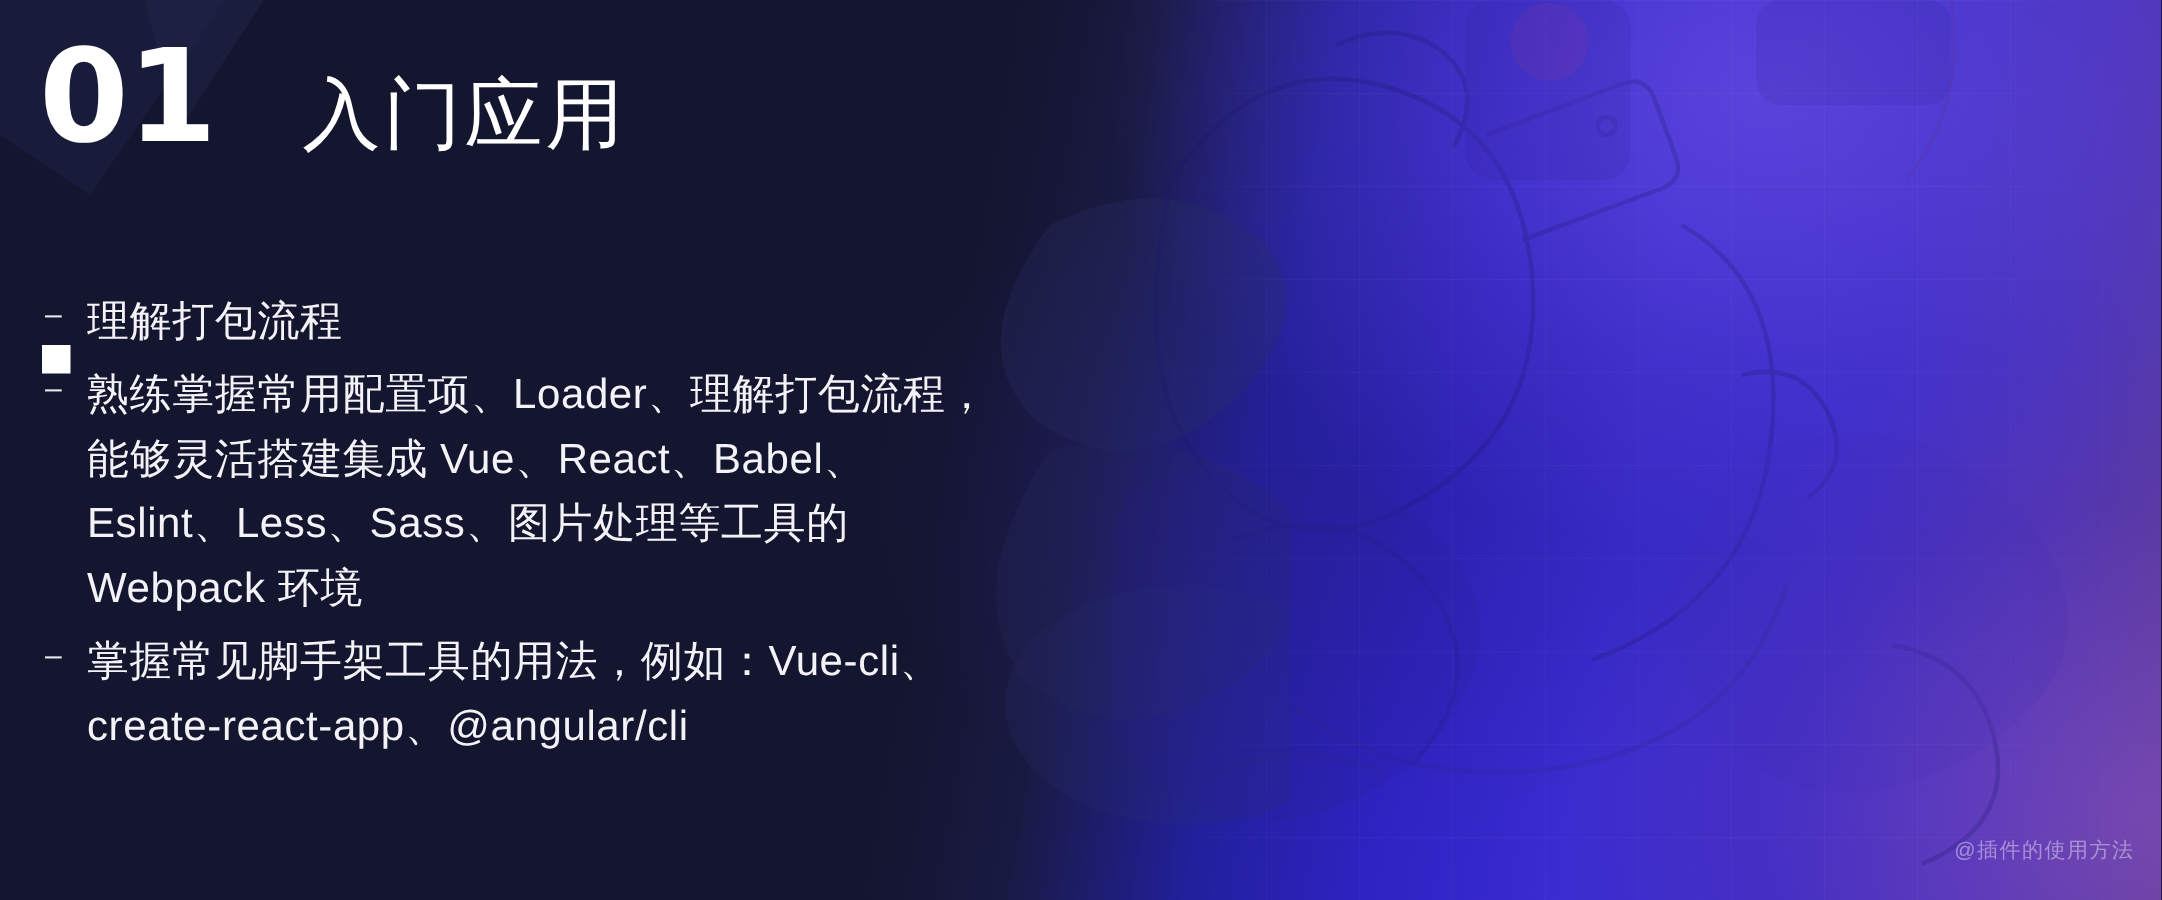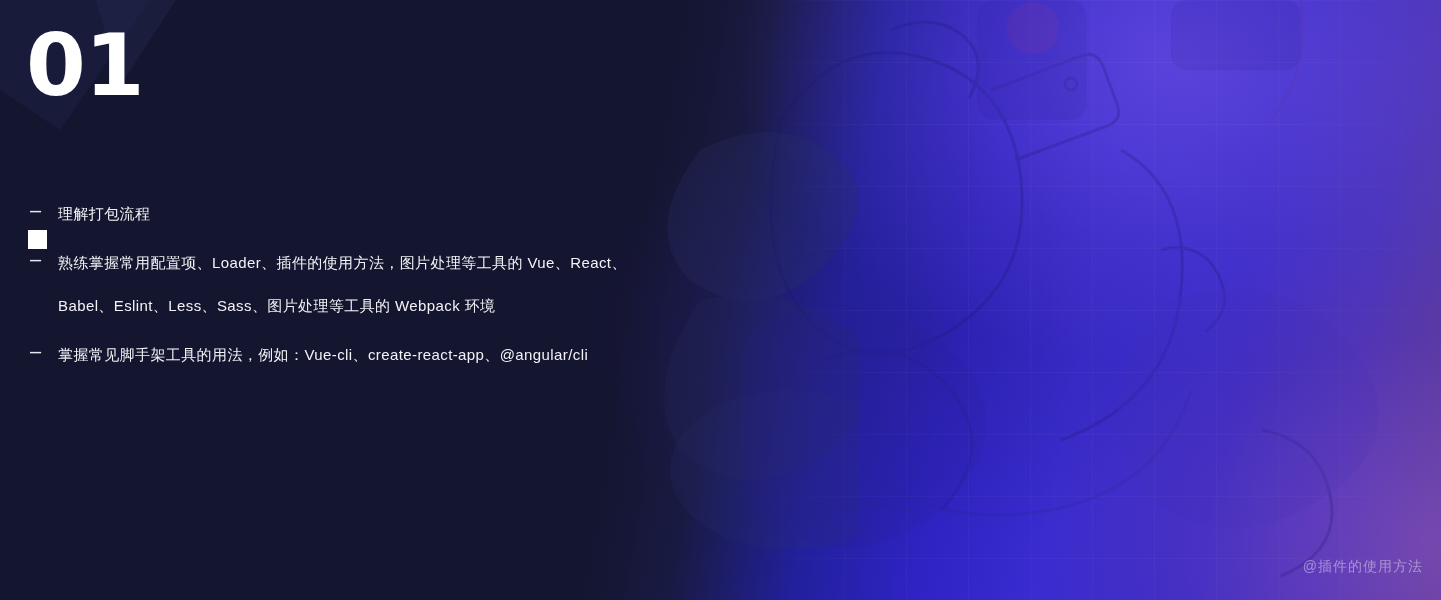--- a/index.html
+++ b/index.html
@@ -92,21 +92,21 @@
   .bullet .dash {
     flex:0 0 auto;
     color:#e8e8f2;
     font-weight:400;
   }
   .bullet .txt { flex:1 1 auto; }
 
   #list-left { left:30px; top:192px; width:640px; }
   #list-left .bullet { margin-bottom:6px; }
   #list-left .dash { width:28px; font-size:20px; line-height:36px; }
-  #list-left .txt  { font-size:15px; line-height:43px; letter-spacing:.4px; }
+  #list-left .txt  { font-size:28px; line-height:43px; letter-spacing:.4px; }
 
   
   .sq { position:absolute; background:#ffffff; }
   #sq-left   { left:28px;  top:230px; width:19px; height:19px; }
 
   
   #watermark {
     position:absolute; right:18px; top:558px;
     font-size:14px; color:rgba(255,255,255,.42);
     letter-spacing:1px;
@@ -165,30 +165,31 @@
       </g>
     </svg>
   </div>
 
   <div class="content">
 
     <div class="col-left">
 
       <div class="heading" id="h-01">
         <span class="num">01</span>
+        <span class="cn">入门应用</span>
       </div>
 
       <div class="bullets" id="list-left">
         <div class="bullet">
           <span class="dash">–</span>
           <span class="txt">理解打包流程</span>
         </div>
         <div class="bullet">
           <span class="dash">–</span>
-          <span class="txt">熟练掌握常用配置项、Loader、插件的使用方法，图片处理等工具的 Vue、React、Babel、Eslint、Less、Sass、图片处理等工具的 Webpack 环境</span>
+          <span class="txt">熟练掌握常用配置项、Loader、理解打包流程，能够灵活搭建集成 Vue、React、Babel、Eslint、Less、Sass、图片处理等工具的 Webpack 环境</span>
         </div>
         <div class="bullet">
           <span class="dash">–</span>
           <span class="txt">掌握常见脚手架工具的用法，例如：Vue-cli、create-react-app、@angular/cli</span>
         </div>
       </div>
 
       <div class="sq" id="sq-left"></div>
     </div>
 

